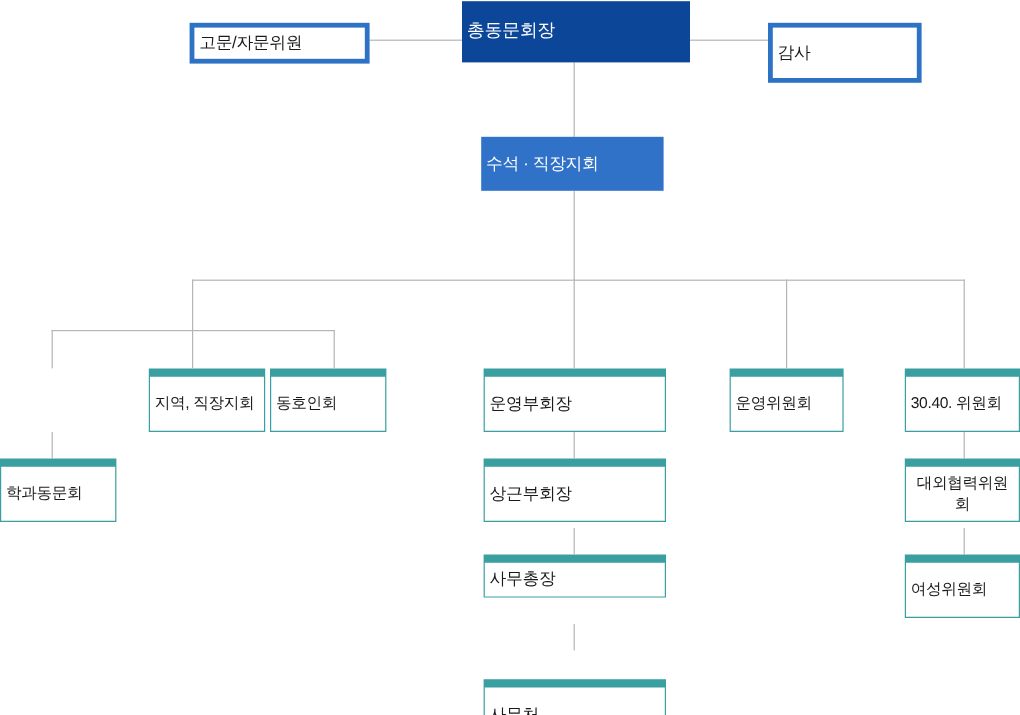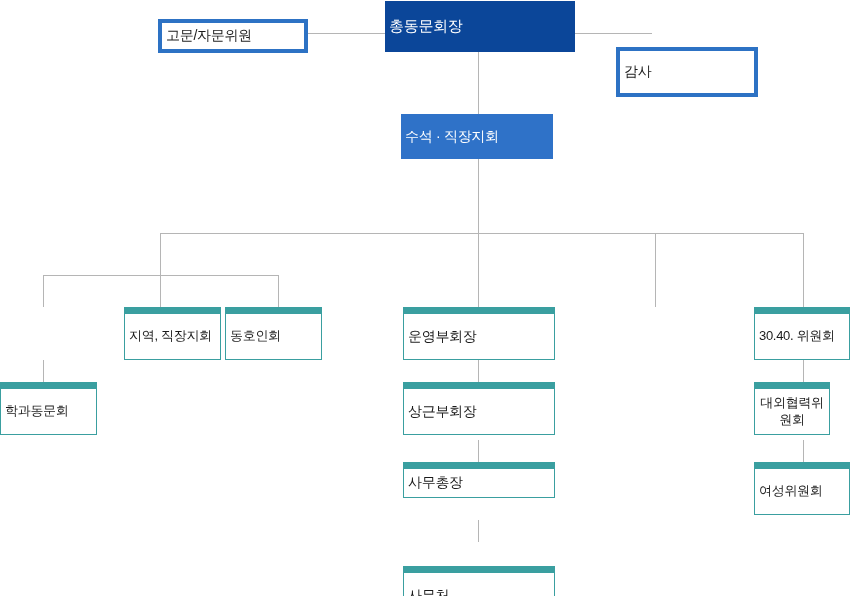--- a/index.html
+++ b/index.html
@@ -110,21 +110,21 @@
   <div class="line v" style="left:803px; top:440px; height:22px;"></div>
 
   <div class="node primary" style="left:385px; top:1px; width:190px; height:51px;">
     <span class="label">총동문회장</span>
   </div>
 
   <div class="node outlined-blue" style="left:158px; top:19px; width:150px; height:34px;">
     <span class="label">고문/자문위원</span>
   </div>
 
-  <div class="node outlined-blue" style="left:616px; top:19px; width:142px; height:50px;margin-top:28px;">
+  <div class="node outlined-blue" style="left:640px; top:19px; width:128px; height:50px;">
     <span class="label">감사</span>
   </div>
 
   <div class="node secondary" style="left:401px; top:114px; width:152px; height:45px;">
     <span class="label">수석 · 직장지회</span>
   </div>
 
 
   <div class="node teal" style="left:0px; top:382px; width:97px; height:53px; font-size:13px;">
     <span class="label">학과동문회</span>
@@ -147,26 +147,29 @@
   </div>
 
   <div class="node teal" style="left:403px; top:462px; width:152px; height:36px;">
     <span class="label">사무총장</span>
   </div>
 
   <div class="node teal" style="left:403px; top:566px; width:152px; height:53px;">
     <span class="label">사무처</span>
   </div>
 
+  <div class="node teal" style="left:608px; top:307px; width:95px; height:53px; font-size:13px;">
+    <span class="label">운영위원회</span>
+  </div>
 
   <div class="node teal" style="left:754px; top:307px; width:96px; height:53px; font-size:13px;">
     <span class="label">30.40. 위원회</span>
   </div>
 
-  <div class="node teal" style="left:754px; top:382px; width:76px; height:53px; font-size:13px;">
+  <div class="node teal" style="left:754px; top:382px; width:96px; height:53px; font-size:13px;">
     <span class="label">대외협력위원회</span>
   </div>
 
   <div class="node teal" style="left:754px; top:462px; width:96px; height:53px; font-size:13px;">
     <span class="label">여성위원회</span>
   </div>
 
 </div>
 
 </body></html>

